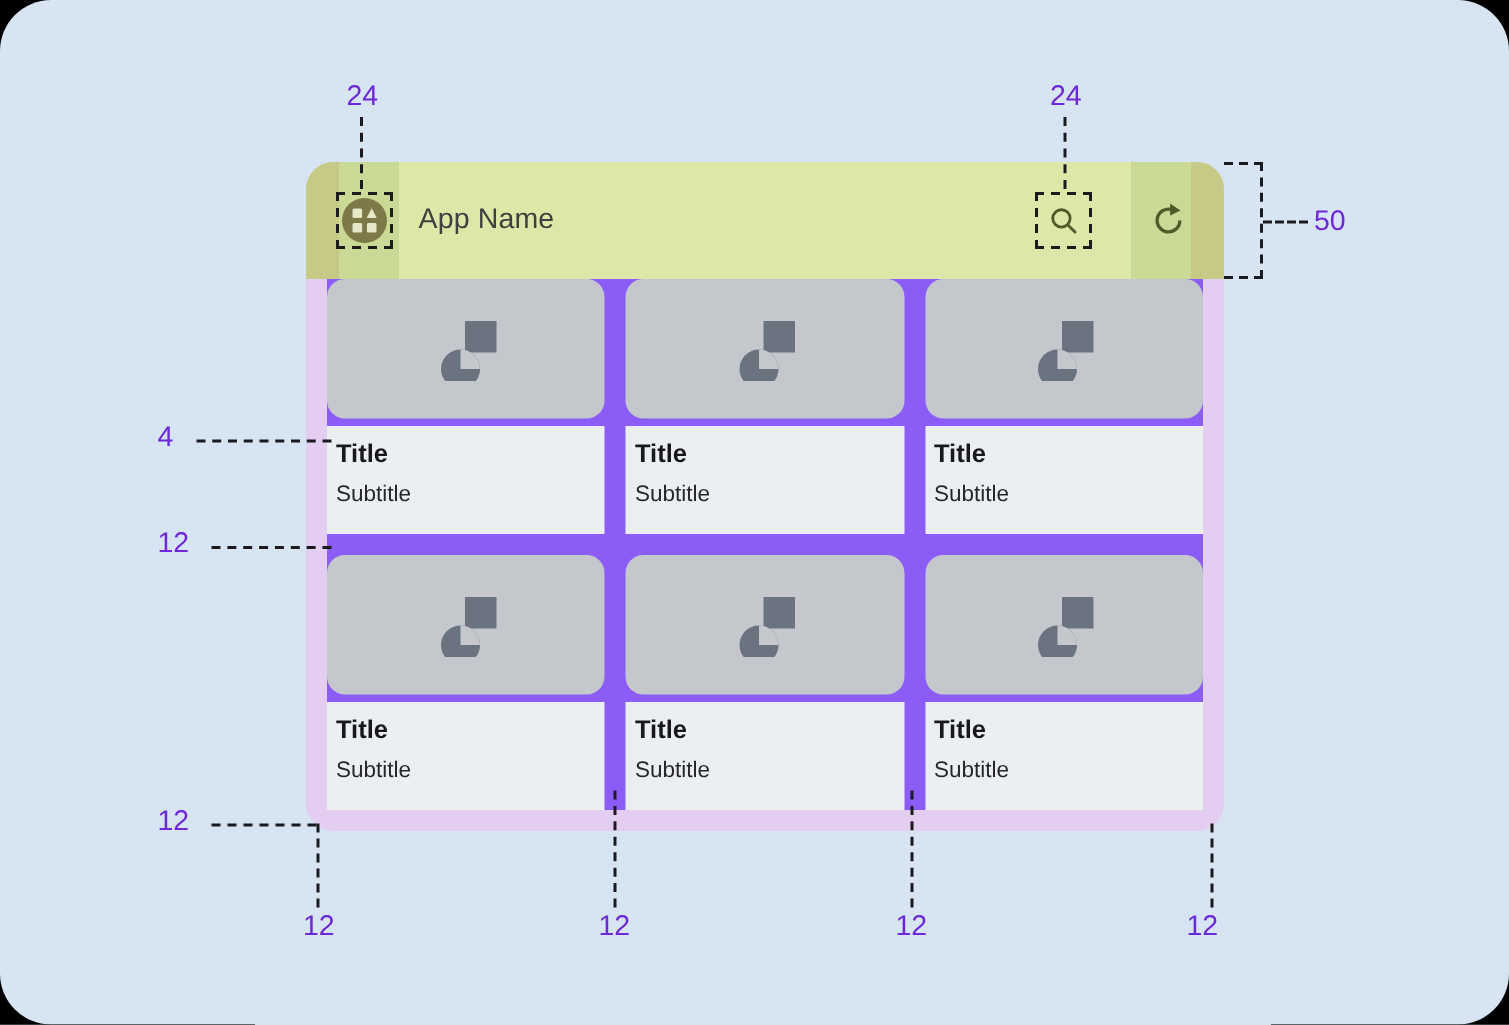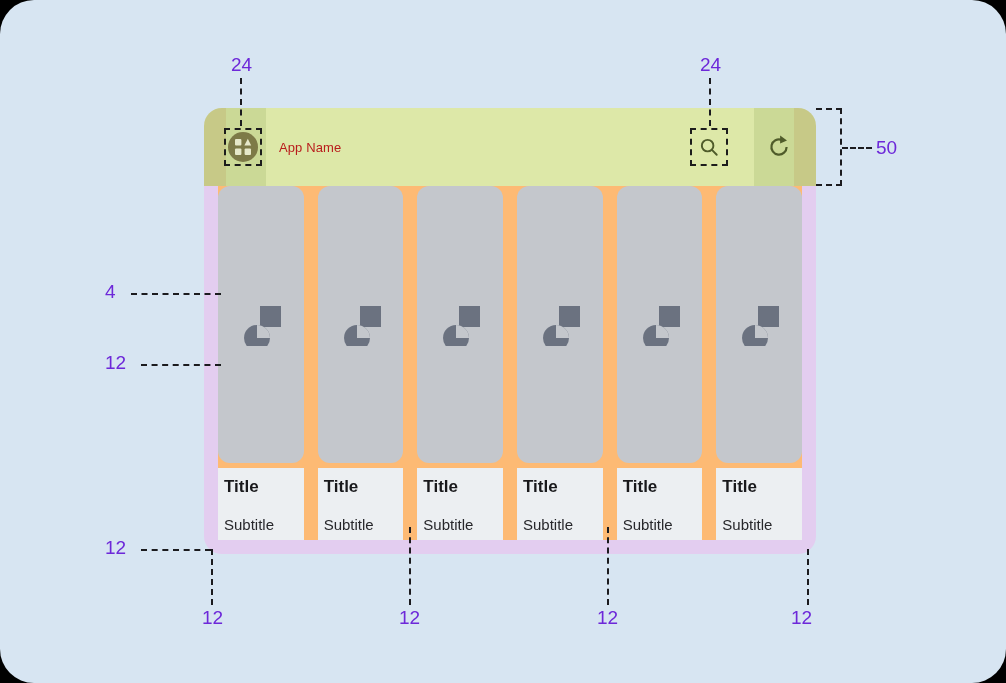--- a/index.html
+++ b/index.html
@@ -89,23 +89,23 @@
   #app-icon-circle {
     width: 30px; height: 30px;
     border-radius: 50%;
     background: #7d7a47;
     display: flex;
     align-items: center;
     justify-content: center;
   }
   #app-title {
     margin-left: 19px;
-    font-size: 13px;
+    font-size: 19px;
     font-weight: 400;
-    color: #b91c1c;
+    color: #404040;
     letter-spacing: .1px;
     white-space: nowrap;
   }
   #bar-spacer { flex: 1 1 auto; }
   #search-box {
     width: 34px; height: 34px;
     display: flex; align-items: center; justify-content: center;
     outline: 2px dashed #1c1c1c;
     flex: 0 0 auto;
   }
@@ -124,23 +124,23 @@
     width: 612px;
     height: 368px;
     background: #e3cdf0;
     box-sizing: border-box;
     padding: 0 14px 14px 14px;
   }
   #grid {
     position: relative;
     width: 100%;
     height: 100%;
-    background: #fdba74;
-    display: flex;
-    flex-direction: row;
+    background: #8b5cf6;
+    display: flex;
+    flex-direction: column;
   }
   .grid-row {
     display: flex;
     flex: 1 1 0;
     min-height: 0;
   }
   .row-gap { flex: 0 0 14px; }
   .col-gap { flex: 0 0 14px; }
 
   .card {
@@ -169,21 +169,21 @@
     font-size: 17px;
     font-weight: bold;
     color: #19191c;
     line-height: 22px;
   }
   .card-subtitle {
     font-size: 15px;
     font-weight: 400;
     color: #27272b;
     line-height: 22px;
-    margin-top: 16px;
+    margin-top: 5px;
   }
 
   
   .ann-label {
     position: absolute;
     font-size: 19px;
     color: #6d28d9;
     white-space: nowrap;
   }
   .dash-v {

